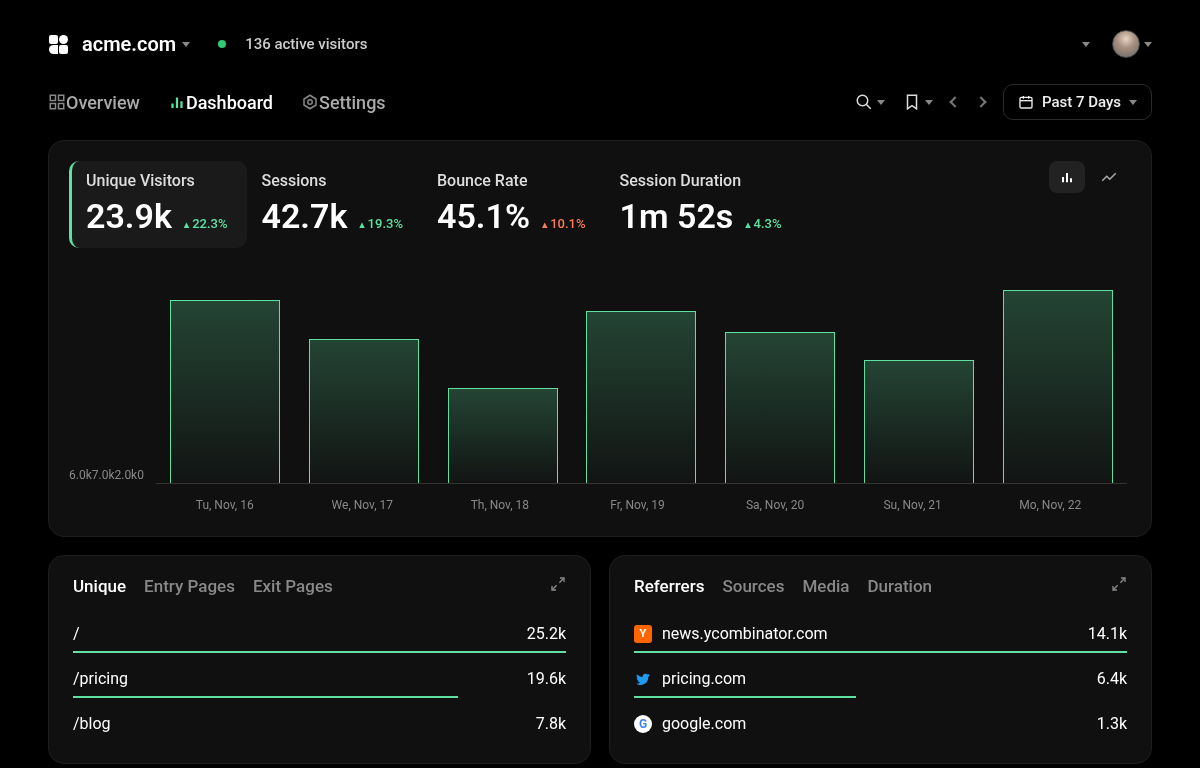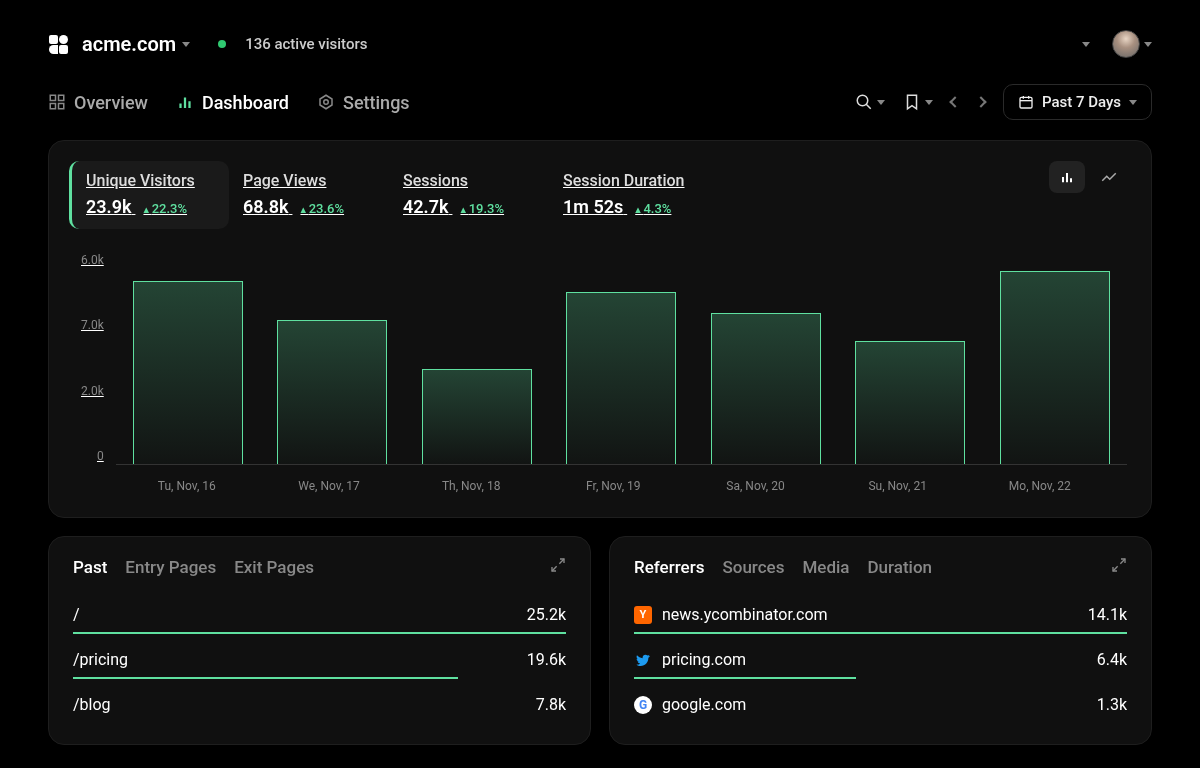--- a/index.html
+++ b/index.html
@@ -53,21 +53,21 @@
     width:28px;height:28px;border-radius:50%;
     background: radial-gradient(circle at 50% 30%, #e8d5c4 0%, #a89080 40%, #666 100%);
     border:1px solid #444;
   }
   .nav {
     display:flex;align-items:center;
     padding: 26px 48px 0 48px;
     gap: 28px;
   }
   .nav-item {
-    display:flex;align-items:center;gap:8px;
+    display:flex;align-items:center;
     font-size:18px;color:#aaa;font-weight:500;cursor:pointer;
   }
   .nav-item.active { color:#fff; }
   .nav-icon{width:18px;height:18px;color:#888;}
   .nav-item.active .nav-icon{color:#5fe0a0;}
   .nav-right{margin-left:auto;display:flex;align-items:center;gap:18px;}
   .date-box{
     display:flex;align-items:center;gap:8px;
     border:1px solid #2a2a2a;border-radius:10px;
     padding:8px 14px;font-size:15px;font-weight:500;color:#eee;
@@ -75,49 +75,48 @@
   .chev-left,.chev-right{
     width:8px;height:8px;border-top:2px solid #777;border-right:2px solid #777;
     display:inline-block;
   }
   .chev-left{transform:rotate(-135deg);}
   .chev-right{transform:rotate(45deg);}
   .content{padding:20px 48px 0 48px;}
   .big-card{
     background:#101010;border:1px solid #1e1e1e;border-radius:16px;
     padding:20px 24px 24px 20px;
-    text-decoration:underline;
   }
   .metrics-row{display:flex;align-items:flex-start;gap:0;}
   .metric{
     padding:10px 20px 12px 14px;border-radius:10px;min-width:160px;
   }
   .metric.active{
     background:#1a1a1a;border-left:3px solid #5fe0a0;
   }
   .metric-label{font-size:16px;color:#ddd;font-weight:500;margin-bottom:6px;}
-  .metric-value{font-size:18px;font-weight:600;}
+  .metric-value{font-size:34px;font-weight:600;}
   .metric-delta{font-size:13px;font-weight:500;margin-left:8px;}
   .delta-up{color:#5fe0a0;}
   .delta-down{color:#ff7a59;}
   .delta-up::before{content:"▴ ";font-size:11px;}
   .delta-down::before{content:"▴ ";font-size:11px;}
   .chart-toggle{margin-left:auto;display:flex;gap:6px;}
   .toggle-btn{width:36px;height:32px;display:flex;align-items:center;justify-content:center;border-radius:8px;cursor:pointer;color:#aaa;}
   .toggle-btn.active{background:#222;color:#fff;}
   .chart-area{margin-top:24px;position:relative;height:240px;display:flex;}
-  .y-axis{display:flex;flex-direction:column;justify-content:space-between;align-items:flex-end;padding-right:12px;height:210px;font-size:12px;color:#888;margin-left:12px;}
+  .y-axis{display:flex;flex-direction:row;justify-content:space-between;align-items:flex-end;padding-right:12px;height:210px;font-size:12px;color:#888;}
   .bars-wrap{flex:1;position:relative;}
   .bars{position:absolute;left:0;right:0;bottom:28px;top:0;display:flex;align-items:flex-end;justify-content:space-around;border-bottom:1px solid #333;}
   .bar{
     width:110px;
     background:linear-gradient(180deg, rgba(95,224,160,0.25) 0%, rgba(95,224,160,0.02) 100%);
     border:1px solid #5fe0a0;border-bottom:none;
   }
-  .x-labels{position:absolute;left:0;right:16px;bottom:0;display:flex;justify-content:space-around;font-size:12px;color:#888;}
+  .x-labels{position:absolute;left:0;right:8px;bottom:0;display:flex;justify-content:space-around;font-size:12px;color:#888;}
   .x-labels span{width:110px;text-align:center;}
   .two-col{display:flex;gap:18px;margin-top:18px;}
   .small-card{
     flex:1;background:#101010;border:1px solid #1e1e1e;border-radius:16px;
     padding:20px 24px;
   }
   .card-tabs{display:flex;gap:18px;align-items:center;font-size:17px;font-weight:500;}
   .card-tab{color:#888;cursor:pointer;}
   .card-tab.active{color:#fff;}
   .expand-icon{margin-left:auto;color:#888;cursor:pointer;}
@@ -237,28 +236,28 @@
 <div class="content">
 
   <div class="big-card">
     <div class="metrics-row">
       <div class="metric active">
         <div class="metric-label">Unique Visitors</div>
         <span class="metric-value">23.9k</span>
         <span class="metric-delta delta-up">22.3%</span>
       </div>
       <div class="metric">
-        <div class="metric-label">Page Views</div>
-        <span class="metric-value">68.8k</span>
-        <span class="metric-delta delta-up">23.6%</span>
-      </div>
-      <div class="metric">
         <div class="metric-label">Sessions</div>
         <span class="metric-value">42.7k</span>
         <span class="metric-delta delta-up">19.3%</span>
+      </div>
+      <div class="metric">
+        <div class="metric-label">Bounce Rate</div>
+        <span class="metric-value">45.1%</span>
+        <span class="metric-delta delta-down">10.1%</span>
       </div>
       <div class="metric">
         <div class="metric-label">Session Duration</div>
         <span class="metric-value">1m 52s</span>
         <span class="metric-delta delta-up">4.3%</span>
       </div>
       <div class="chart-toggle">
         <div class="toggle-btn active">
           <svg width="16" height="16" viewBox="0 0 24 24" fill="none" stroke="currentColor" stroke-width="3">
               <line x1="6" y1="20" x2="6" y2="12"></line>
@@ -300,21 +299,21 @@
             <span>Su, Nov, 21</span>
             <span>Mo, Nov, 22</span>
           </div>
       </div>
     </div>
   </div>
 
   <div class="two-col">
     <div class="small-card">
       <div class="card-tabs">
-        <span class="card-tab active">Past</span>
+        <span class="card-tab active">Unique</span>
         <span class="card-tab">Entry Pages</span>
         <span class="card-tab">Exit Pages</span>
         <span class="expand-icon">
           <svg width="16" height="16" viewBox="0 0 24 24" fill="none" stroke="currentColor" stroke-width="2">
               <polyline points="15,3 21,3 21,9"></polyline>
               <polyline points="9,21 3,21 3,15"></polyline>
               <line x1="21" y1="3" x2="14" y2="10"></line>
               <line x1="3" y1="21" x2="10" y2="14"></line>
             </svg>
         </span>

